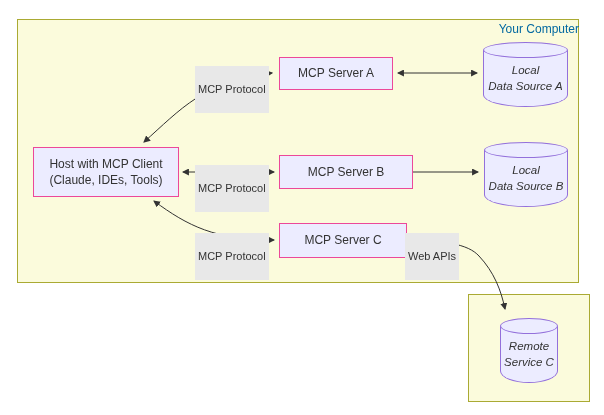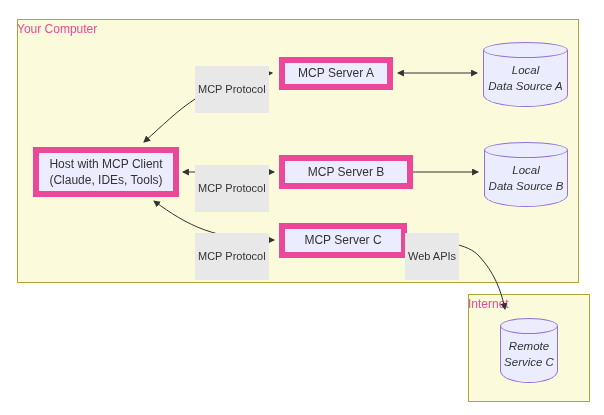--- a/index.html
+++ b/index.html
@@ -4,24 +4,24 @@
 <style>
   html,body{margin:0;padding:0;background:#ffffff;}
   #stage{
     position:relative;width:604px;height:415px;overflow:hidden;
     font-family:"Liberation Sans",sans-serif;color:#333333;background:#ffffff;
   }
   .group{
     position:absolute;background:#fbfbdc;border:1px solid #aaaa33;box-sizing:border-box;
   }
   .group-label{
-    position:absolute;font-size:12px;color:#ec4899;text-align:left;white-space:nowrap;
+    position:absolute;font-size:12px;color:#0369a1;text-align:right;white-space:nowrap;
   }
   .node{
-    position:absolute;background:#ececff;border:6px solid #ec4899;box-sizing:border-box;
+    position:absolute;background:#ececff;border:1px solid #ec4899;box-sizing:border-box;
     display:flex;flex-direction:column;align-items:center;justify-content:center;
     font-size:12px;line-height:1.35;text-align:center;white-space:nowrap;
   }
   .cylinder{
     position:absolute;background:#ececff;border:1px solid #9370db;border-top:none;
     box-sizing:border-box;border-radius:0 0 50% 50% / 0 0 12px 12px;
     display:flex;flex-direction:column;align-items:center;justify-content:center;
     font-size:11.5px;line-height:1.4;text-align:center;white-space:nowrap;font-style:italic;
   }
   .cylinder::before{
@@ -39,21 +39,20 @@
 </style>
 </head>
 <body>
 
 <div id="stage">
 
   <div class="group" style="left:17px;top:19px;width:562px;height:264px;"></div>
   <div class="group-label" style="left:17px;top:22px;width:562px;">Your Computer</div>
 
   <div class="group" style="left:468px;top:294px;width:122px;height:108px;"></div>
-  <div class="group-label" style="left:468px;top:297px;width:122px;">Internet</div>
 
   <svg id="edges" width="604" height="415" viewBox="0 0 604 415">
     <defs>
       <marker id="arrow" viewBox="0 0 10 10" refX="8.5" refY="5" markerWidth="7" markerHeight="7" orient="auto-start-reverse">
         <path d="M0,0 L10,5 L0,10 z" fill="#333333"></path>
       </marker>
     </defs>
     <path d="M 144,142 C 180,110 205,80 272,73" fill="none" stroke="#333333" stroke-width="1" marker-start="url(#arrow)" marker-end="url(#arrow)"></path>
     <path d="M 183,172 L 274,172" fill="none" stroke="#333333" stroke-width="1" marker-start="url(#arrow)" marker-end="url(#arrow)"></path>
     <path d="M 154,201 C 188,226 215,240 274,240" fill="none" stroke="#333333" stroke-width="1" marker-start="url(#arrow)" marker-end="url(#arrow)"></path>

